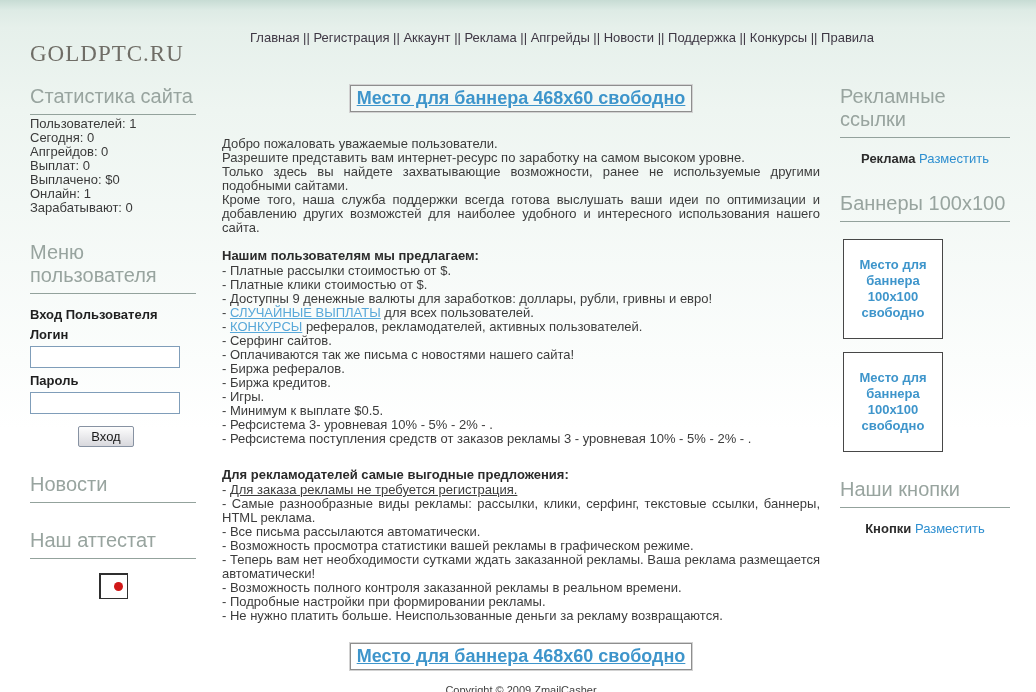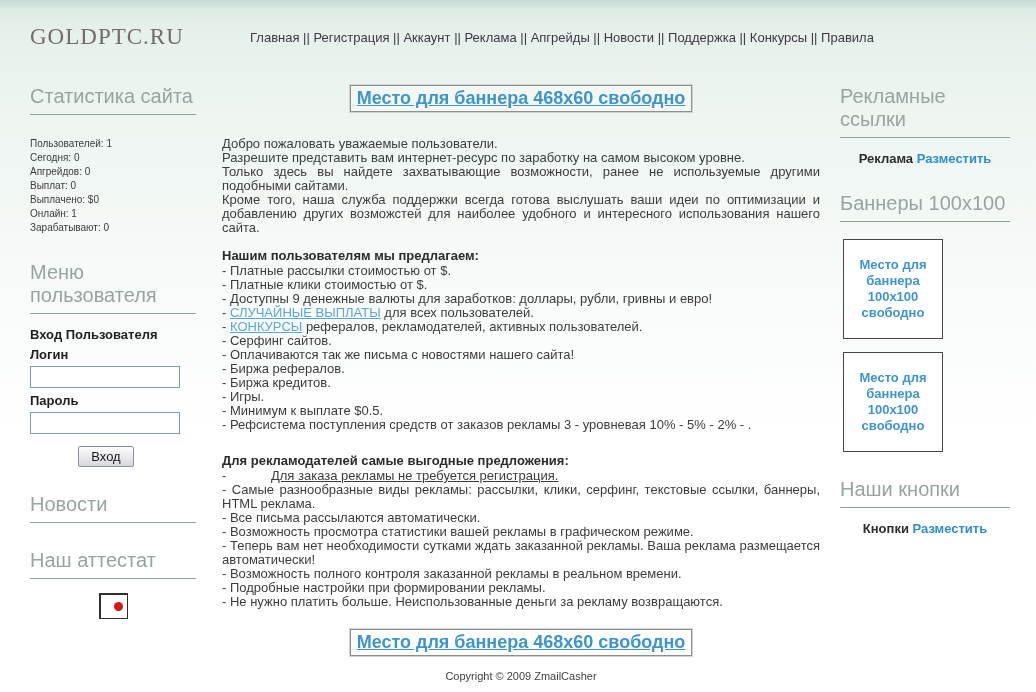--- a/index.html
+++ b/index.html
@@ -7,35 +7,35 @@
     width:1036px;height:692px;
     font-family:"Liberation Sans",sans-serif;
     background:#fff;
   }
   .page{
     width:1036px;min-height:692px;box-sizing:border-box;position:relative;
     background:linear-gradient(180deg,#c7dcd4 0px,#ddebe5 10px,#e6f0eb 28px,#eef5f1 110px,#fbfdfc 360px,#ffffff 430px,#ffffff 100%);
   }
   header{position:relative;height:85px;}
   .logo{
-    position:absolute;left:30px;top:24px;
+    position:absolute;left:30px;top:41px;
     font-family:"Liberation Serif",serif;font-size:23px;color:#6f6d66;letter-spacing:1px;
   }
   .main-nav{position:absolute;left:250px;top:30px;font-size:13px;color:#3e3744;white-space:nowrap;}
   .nav-link{color:#3e3744;text-decoration:none;}
   .columns{display:flex;align-items:flex-start;padding:0 26px 0 30px;}
   .left-col{width:166px;flex:none;}
   .main-col{width:598px;flex:none;margin-left:26px;}
   .right-col{width:170px;flex:none;margin-left:20px;}
   .sec-title{
     font-size:20px;font-weight:normal;color:#98a49f;margin:0;
     padding-bottom:6px;border-bottom:1px solid #93a29c;
   }
   
-  .stats-list{margin-top:22px;font-size:10px;line-height:14px;color:#3a3a3a;}
+  .stats-list{margin-top:2px;font-size:13px;line-height:14px;color:#3a3a3a;}
   .sect{margin-top:26px;}
   .login-form{margin-top:13px;font-size:13px;color:#1f1f1f;width:152px;}
   .bold{font-weight:bold;}
   .form-heading{font-weight:bold;margin-bottom:3px;}
   .field-label{font-weight:bold;display:block;margin-top:5px;}
   .text-input{
     width:142px;height:16px;border:1px solid #7f9db9;background:#fff;
     margin-top:4px;font-size:13px;padding:2px 3px;display:block;
   }
   .btn-row{width:152px;text-align:center;margin-top:12px;}
@@ -52,26 +52,26 @@
   .banner-468{
     display:inline-block;border:1px solid #8e8e8e;outline:1px solid #d2d2d2;
     padding:2px 6px;font-size:18px;font-weight:bold;color:#3e95cb;
     text-decoration:underline;background:rgba(255,255,255,0.35);
   }
   .intro{margin-top:25px;font-size:13px;line-height:14px;color:#3c3c3c;text-align:justify;}
   .offer-heading{font-size:13px;line-height:14px;font-weight:bold;color:#2b2b2b;margin-top:14px;}
   .offer-heading.spaced{margin-top:22px;}
   .offer-list{font-size:13px;line-height:14px;color:#3c3c3c;text-align:justify;margin-top:1px;}
   .inline-link{color:#58a8d9;text-decoration:underline;}
-  .underlined{text-decoration:underline;margin-left:41px;}
+  .underlined{text-decoration:underline;}
   .banner-468-wrap.bottom{margin-top:20px;}
   footer{margin-top:13px;text-align:center;font-size:11px;line-height:14px;color:#3f3f3f;padding-bottom:24px;}
   
   .action-row{text-align:center;margin-top:13px;font-size:13px;color:#2c2c2c;}
-  .action-link{color:#2e8fd0;font-weight:bold;text-decoration:none;text-align:center;}
+  .action-link{color:#2e8fd0;font-weight:normal;text-decoration:none;text-align:center;}
   .banner-100{
     display:flex;align-items:center;justify-content:center;box-sizing:border-box;
     width:100px;height:100px;border:1px solid #474747;background:#fff;
     margin:13px 0 0 3px;text-align:center;font-size:13px;line-height:16px;
     font-weight:bold;color:#3e95cb;text-decoration:none;padding:0 8px;
   }
   .banner-100.first{margin-top:17px;}
 </style>
 </head>
 <body>
@@ -142,20 +142,21 @@
           <div class="offer-item">- <span>Платные клики стоимостью от $.</span></div>
           <div class="offer-item">- <span>Доступны 9 денежные валюты для заработков: доллары, рубли, гривны и евро!</span></div>
           <div class="offer-item">- <a href="#" class="inline-link">СЛУЧАЙНЫЕ ВЫПЛАТЫ</a><span> для всех пользователей.</span></div>
           <div class="offer-item">- <a href="#" class="inline-link">КОНКУРСЫ</a><span> рефералов, рекламодателей, активных пользователей.</span></div>
           <div class="offer-item">- <span>Серфинг сайтов.</span></div>
           <div class="offer-item">- <span>Оплачиваются так же письма с новостями нашего сайта!</span></div>
           <div class="offer-item">- <span>Биржа рефералов.</span></div>
           <div class="offer-item">- <span>Биржа кредитов.</span></div>
           <div class="offer-item">- <span>Игры.</span></div>
           <div class="offer-item">- <span>Минимум к выплате $0.5.</span></div>
+          <div class="offer-item">- <span>Рефсистема 3- уровневая 10% - 5% - 2% - .</span></div>
           <div class="offer-item">- <span>Рефсистема поступления средств от заказов рекламы 3 - уровневая 10% - 5% - 2% - .</span></div>
         </div>
 
       <div class="offer-heading spaced">Для рекламодателей самые выгодные предложения:</div>
       <div class="offer-list">
           <div class="offer-item">- <span class="underlined">Для заказа рекламы не требуется регистрация.</span></div>
           <div class="offer-item">- <span>Самые разнообразные виды рекламы: рассылки, клики, серфинг, текстовые ссылки, баннеры, HTML реклама.</span></div>
           <div class="offer-item">- <span>Все письма рассылаются автоматически.</span></div>
           <div class="offer-item">- <span>Возможность просмотра статистики вашей рекламы в графическом режиме.</span></div>
           <div class="offer-item">- <span>Теперь вам нет необходимости сутками ждать заказанной рекламы. Ваша реклама размещается автоматически!</span></div>

